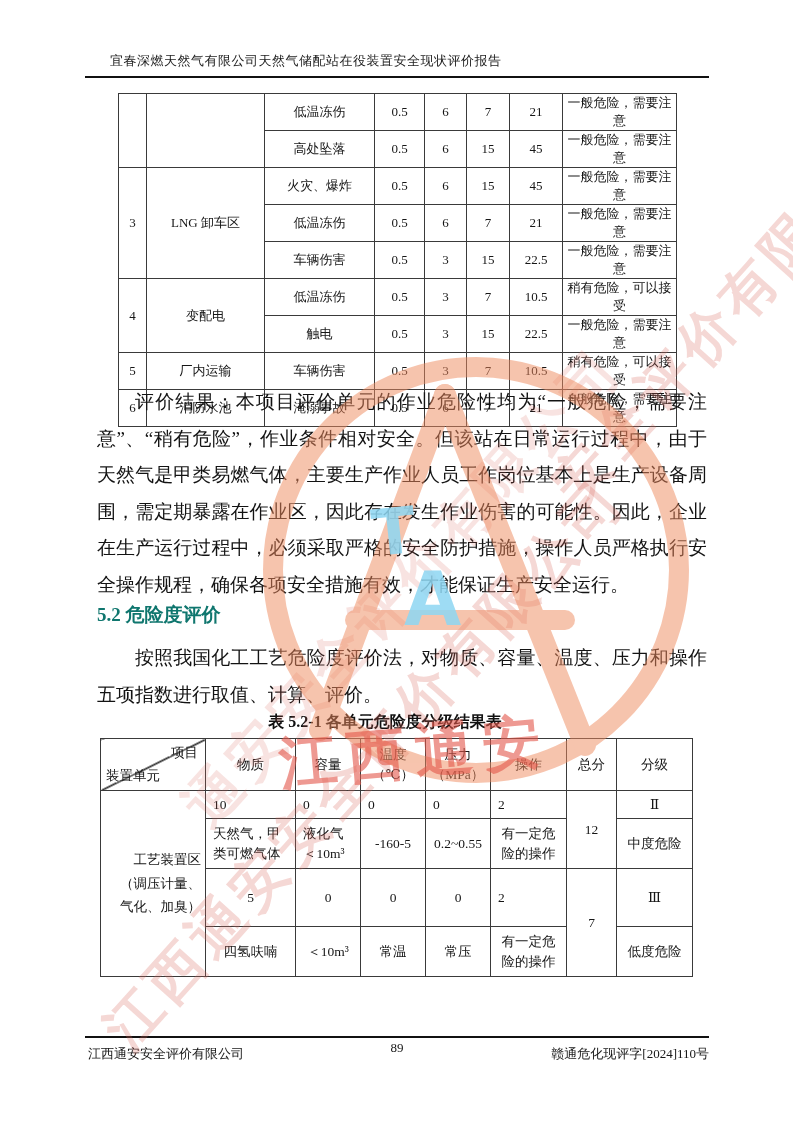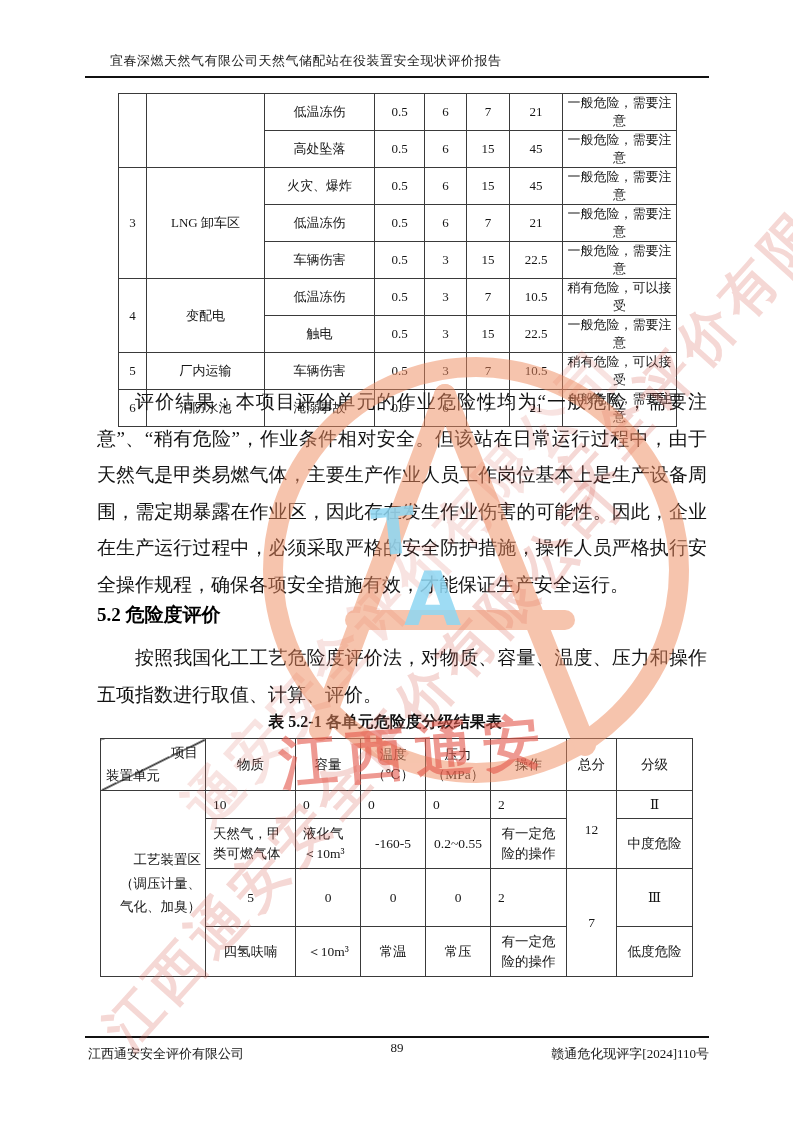--- a/index.html
+++ b/index.html
@@ -22,21 +22,21 @@
   .t2 .ta-l { text-align:left; padding-left:7px; }
   .t2 .unit-cell { text-align:right; padding-left:8px; line-height:1.75; }
   .corner { position:relative; padding:0;
     background-image:linear-gradient(to bottom right, transparent calc(50% - 0.8px), #3a3a3a calc(50% - 0.8px), #3a3a3a calc(50% + 0.8px), transparent calc(50% + 0.8px)); }
   .corner .c-top { position:absolute; right:7px; top:4px; }
   .corner .c-bot { position:absolute; left:5px; bottom:4px; }
   .h2line:empty { display:none; }
   
   .para { position:absolute; left:97px; width:610px; font-size:19px; line-height:36.5px; text-align:justify; text-indent:2em; color:#131313; }
   .p1 { top:384px; }
-  .sec-heading { position:absolute; left:97px; top:602px; font-size:19px; font-weight:bold; color:#000000; }
+  .sec-heading { position:absolute; left:97px; top:602px; font-size:19px; font-weight:bold; color:#0f766e; }
   .p2 { top:640px; }
   .tbl-caption { position:absolute; left:73px; top:712px; width:624px; text-align:center; font-size:16px; font-weight:bold; color:#101010; }
   
   .ftr-rule { position:absolute; left:85px; top:1036px; width:624px; height:2px; background:#111; }
   .ftr-company { position:absolute; left:88px; top:1045px; font-size:13px; }
   .ftr-page { position:absolute; left:85px; top:1040px; width:624px; text-align:center; font-size:13px; }
   .ftr-doc { position:absolute; right:84px; top:1045px; font-size:13px; }
   
   .wm { position:absolute; inset:0; pointer-events:none; z-index:5; }
   .wm-band { position:absolute; white-space:nowrap; font-size:56px; letter-spacing:6px;

